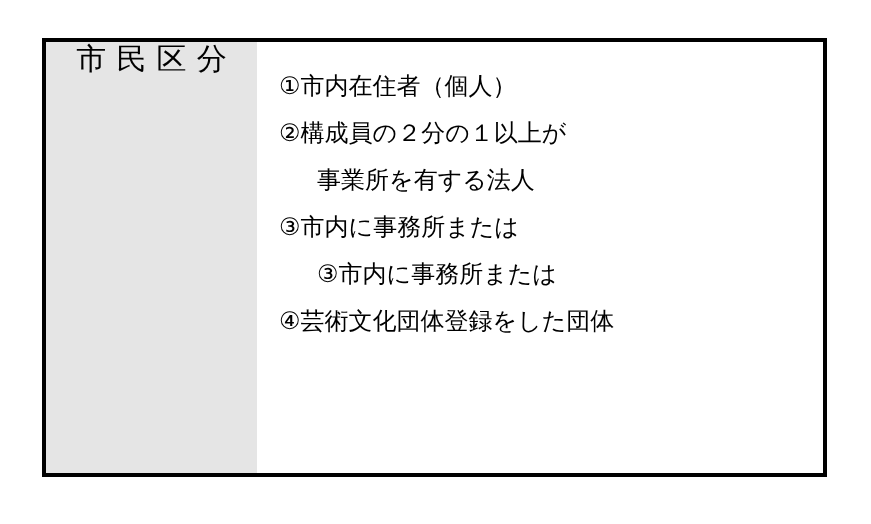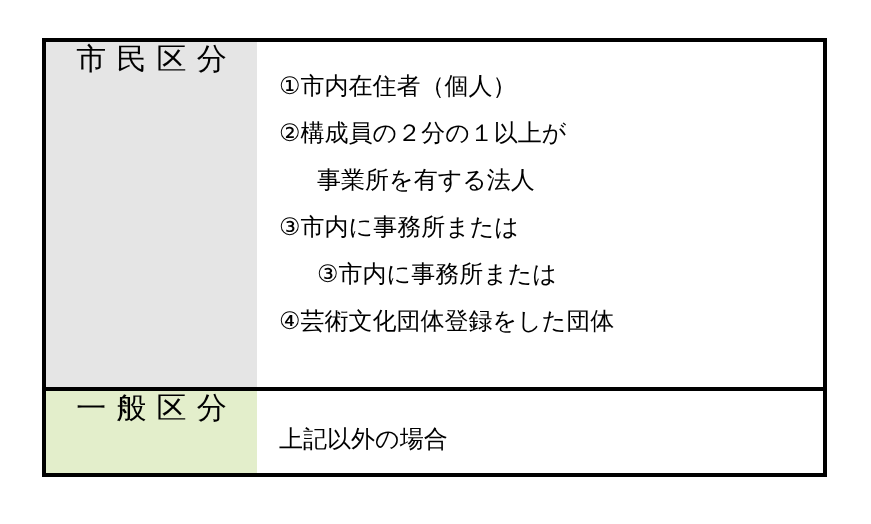--- a/index.html
+++ b/index.html
@@ -124,27 +124,17 @@
             <span class="body-line">①市内在住者（個人）</span>
             <span class="body-line">②構成員の２分の１以上が</span>
             <span class="body-line indent">事業所を有する法人</span>
             <span class="body-line">③市内に事務所または</span>
             <span class="body-line indent">③市内に事務所または</span>
             <span class="body-line">④芸術文化団体登録をした団体</span>
           </span>
         </td>
       </tr>
 
-      <tr class="row-general">
-        <td class="cell-label general">
-          <span class="label-text">一般区分</span>
-        </td>
-        <td class="cell-body">
-          <span class="body-lines single">
-            <span class="body-line">上記以外の場合</span>
-          </span>
-        </td>
-      </tr>
 
     </tbody>
   </table>
 
 </div>
 
 </body></html>

